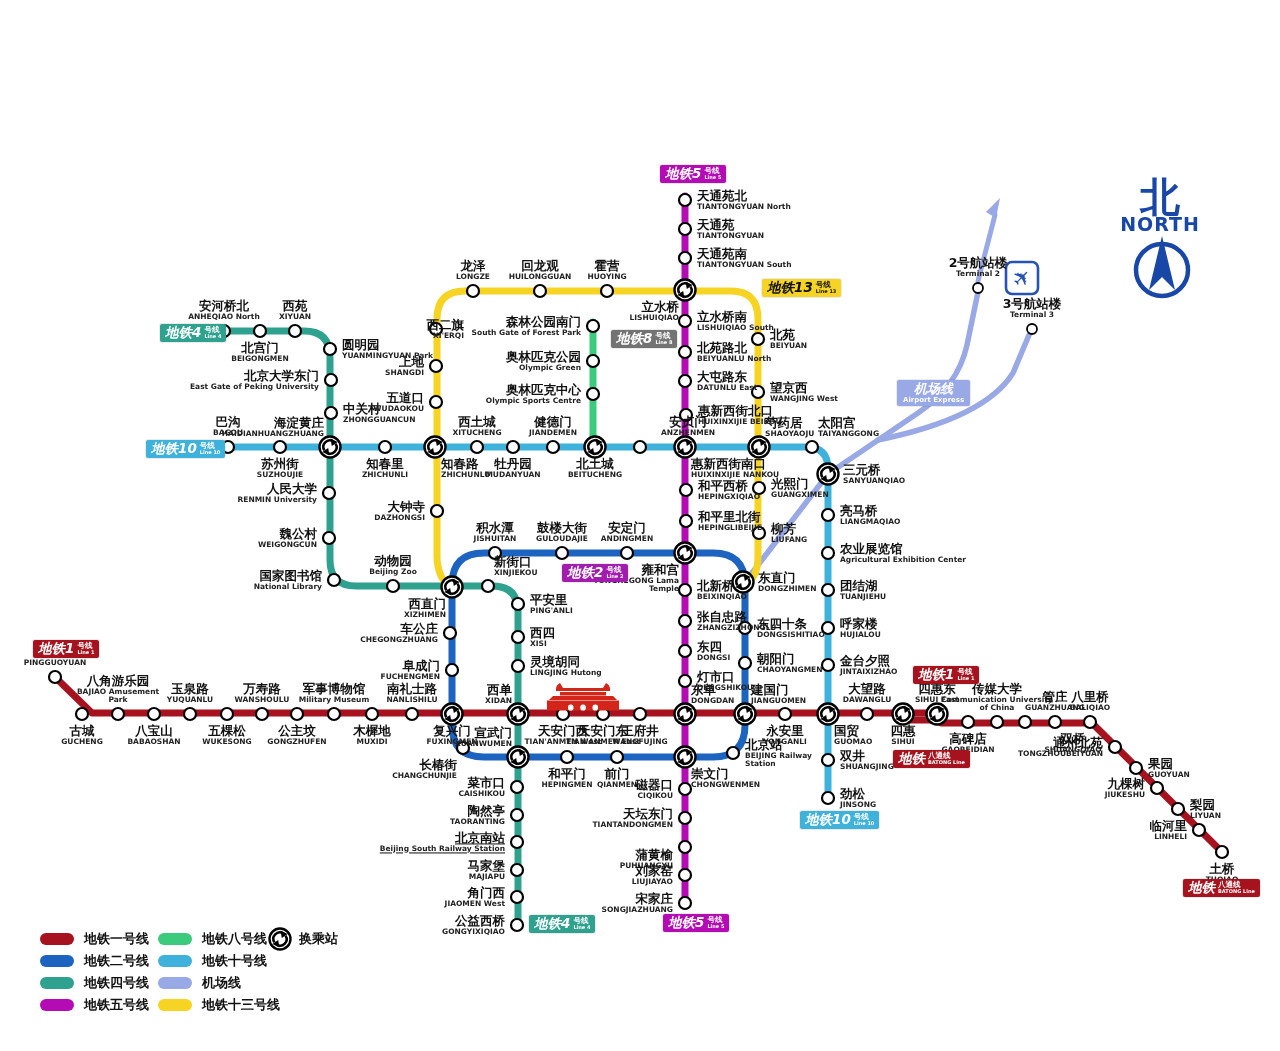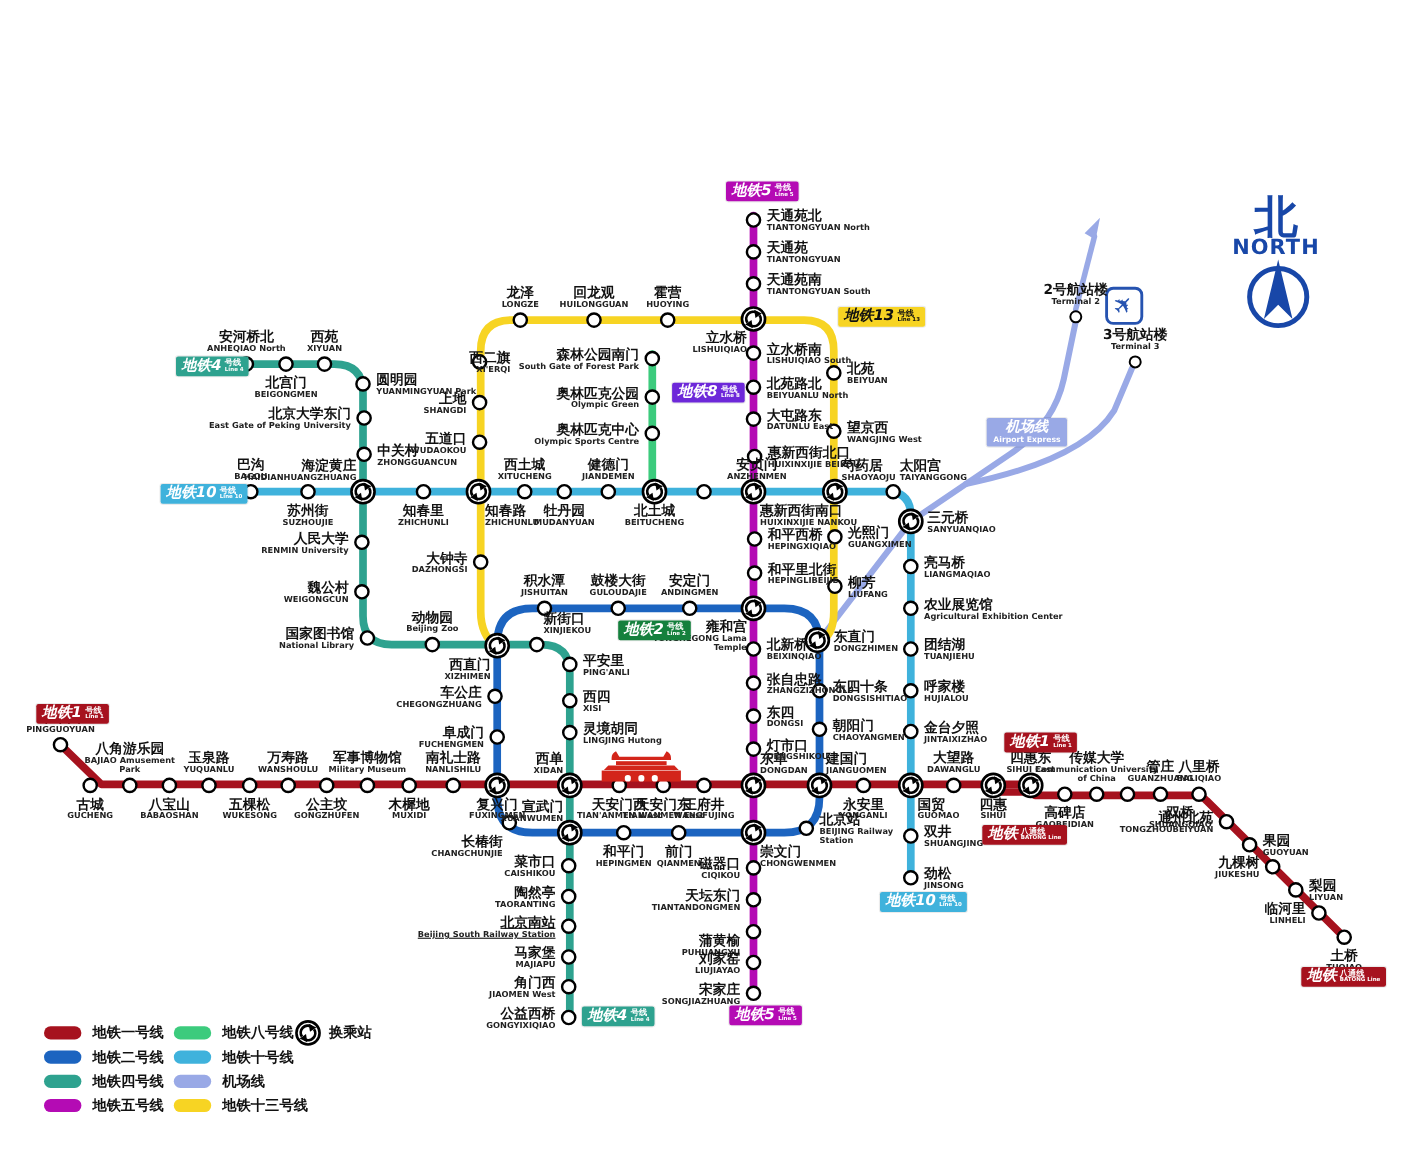--- a/index.html
+++ b/index.html
@@ -738,21 +738,21 @@
             <span class="bot">Line 1</span>
           </span>
         </div>
         <div class="badge" style="left: 913px; top: 666px; background: rgb(166, 18, 30); color: rgb(255, 255, 255);">
           <span class="main">地铁1</span>
           <span class="stk">
             <span class="top">号线</span>
             <span class="bot">Line 1</span>
           </span>
         </div>
-        <div class="badge" style="left: 562px; top: 564px; background: #15803d; color: rgb(255, 255, 255);">
+        <div class="badge" style="left: 562px; top: 564px; background: #a21caf; color: rgb(255, 255, 255);">
           <span class="main">地铁2</span>
           <span class="stk">
             <span class="top">号线</span>
             <span class="bot">Line 2</span>
           </span>
         </div>
         <div class="badge" style="left: 160px; top: 324px; background: rgb(46, 162, 143); color: rgb(255, 255, 255);">
           <span class="main">地铁4</span>
           <span class="stk">
             <span class="top">号线</span>
@@ -773,21 +773,21 @@
             <span class="bot">Line 5</span>
           </span>
         </div>
         <div class="badge" style="left: 663px; top: 914px; background: rgb(180, 11, 180); color: rgb(255, 255, 255);">
           <span class="main">地铁5</span>
           <span class="stk">
             <span class="top">号线</span>
             <span class="bot">Line 5</span>
           </span>
         </div>
-        <div class="badge" style="left: 611px; top: 348px; background: #6d28d9; color: rgb(255, 255, 255);">
+        <div class="badge" style="left: 611px; top: 330px; background: #737373; color: rgb(255, 255, 255);">
           <span class="main">地铁8</span>
           <span class="stk">
             <span class="top">号线</span>
             <span class="bot">Line 8</span>
           </span>
         </div>
         <div class="badge" style="left: 146px; top: 440px; background: rgb(63, 178, 220); color: rgb(255, 255, 255);">
           <span class="main">地铁10</span>
           <span class="stk">
             <span class="top">号线</span>

